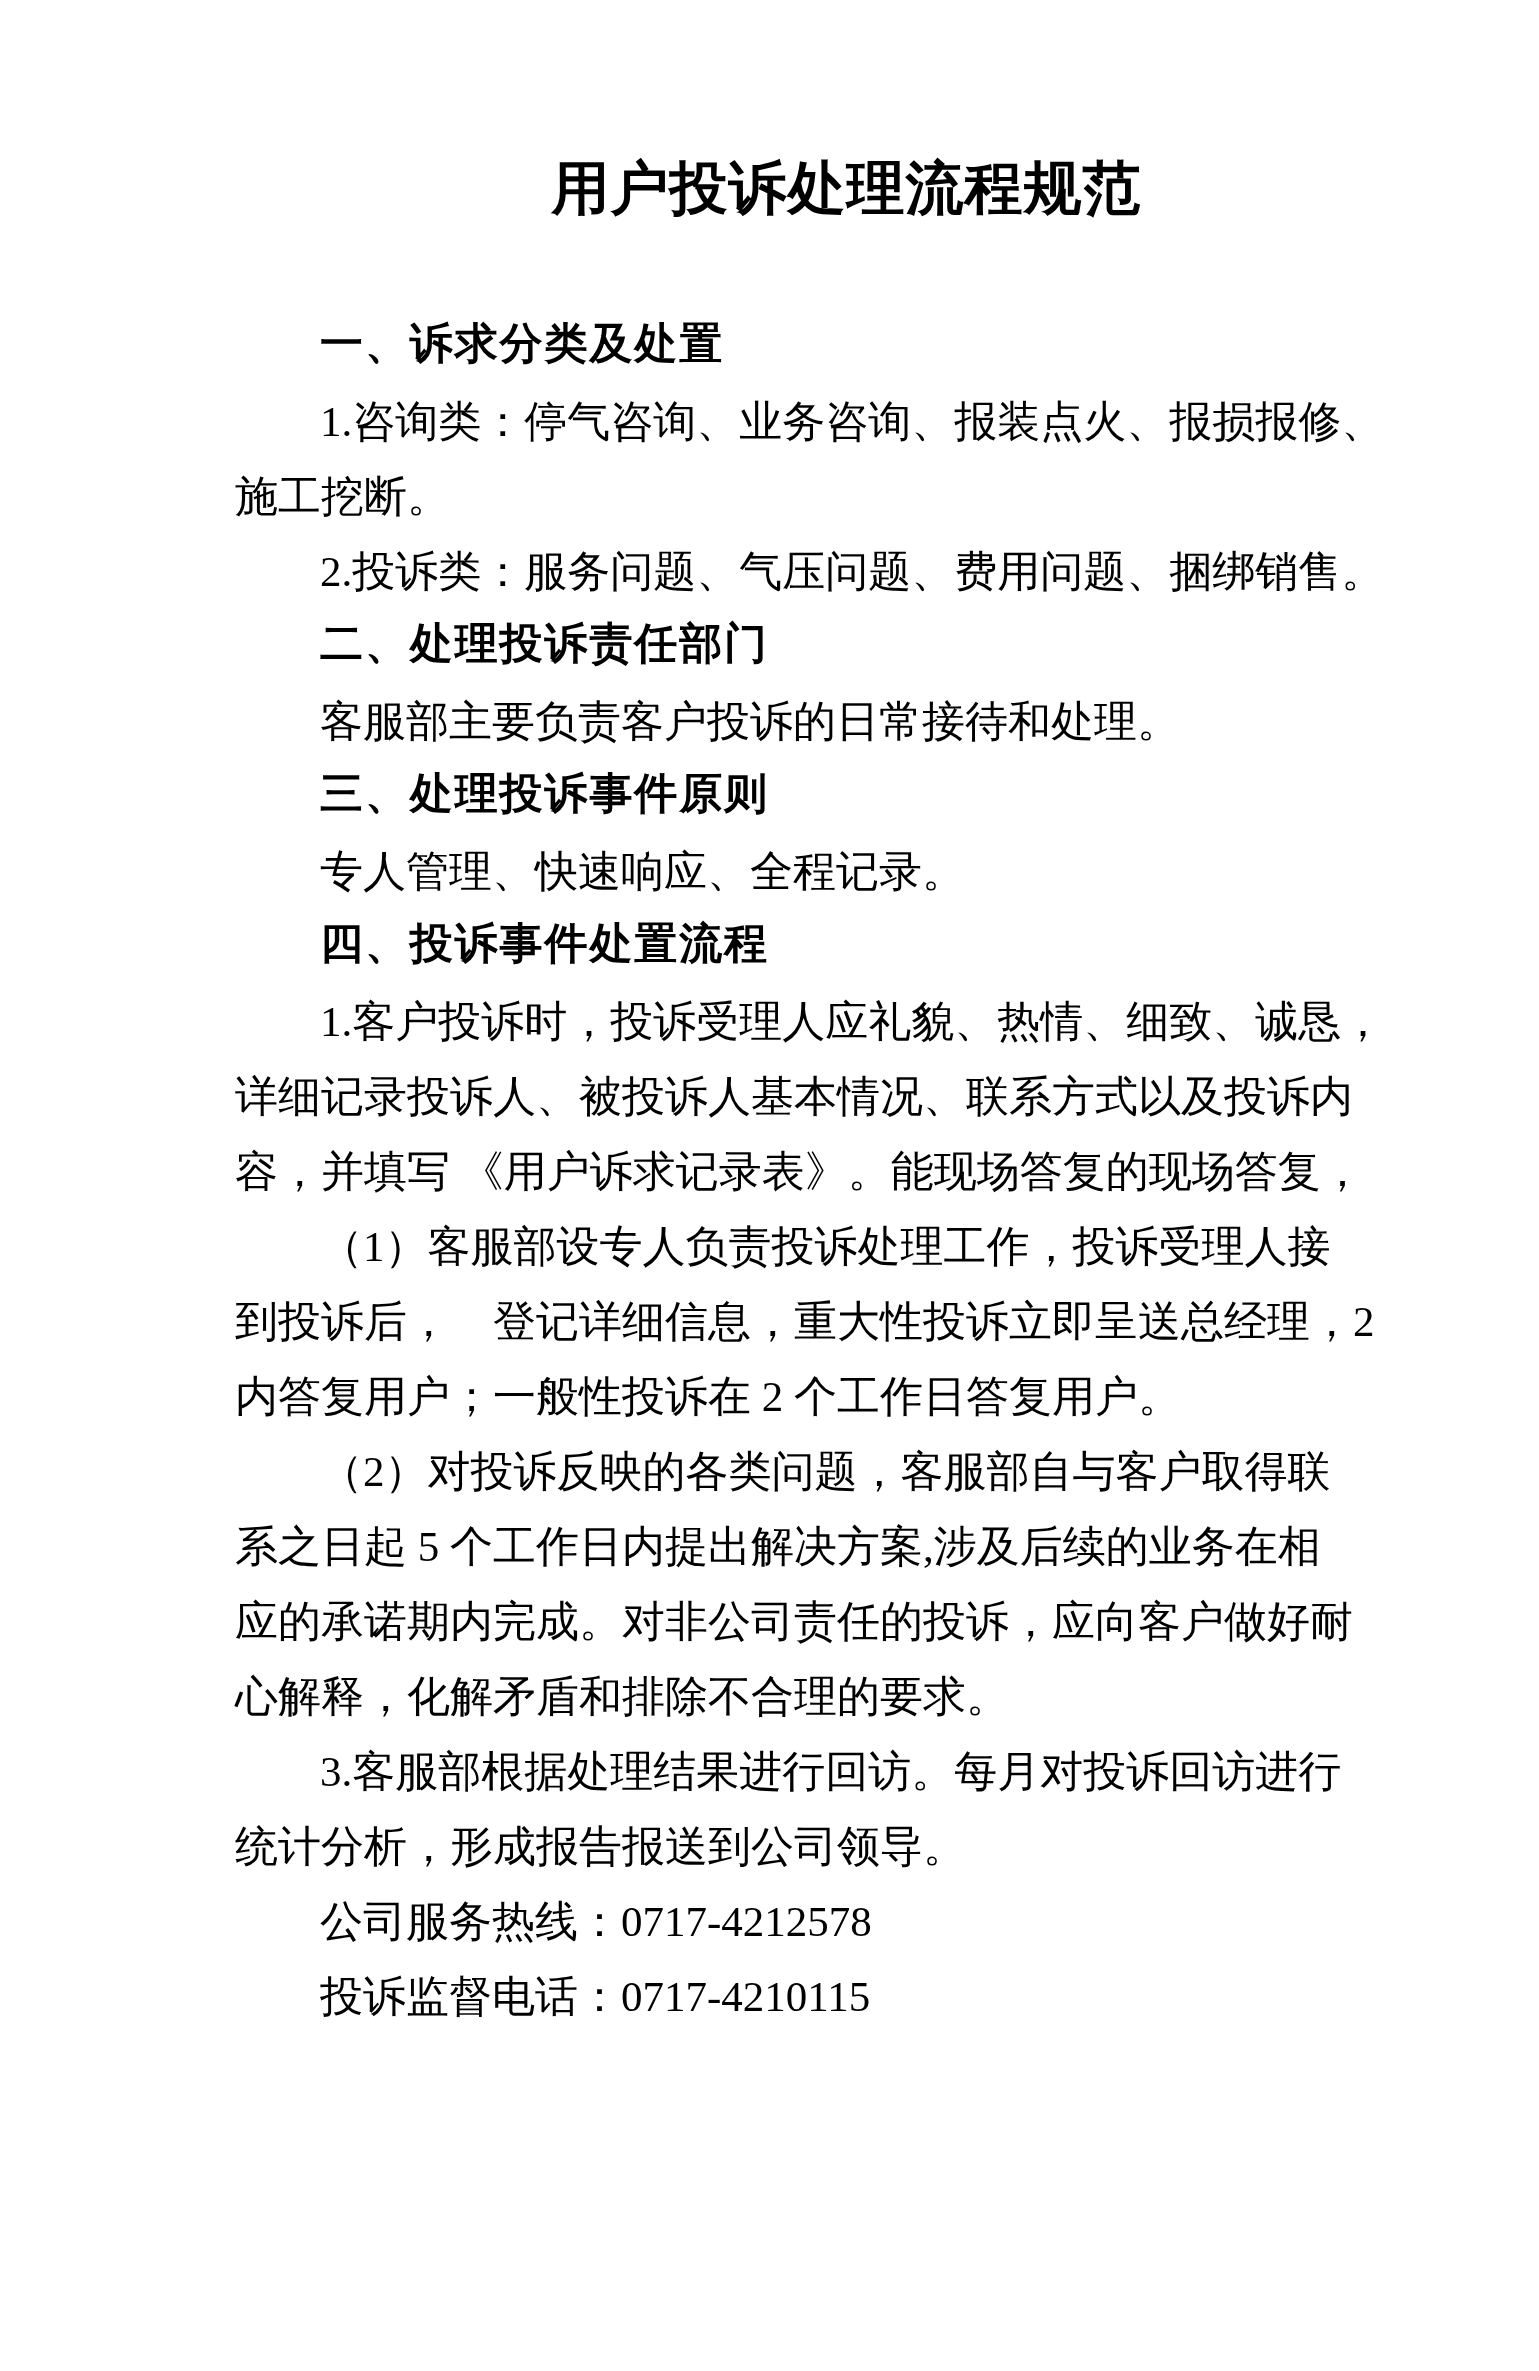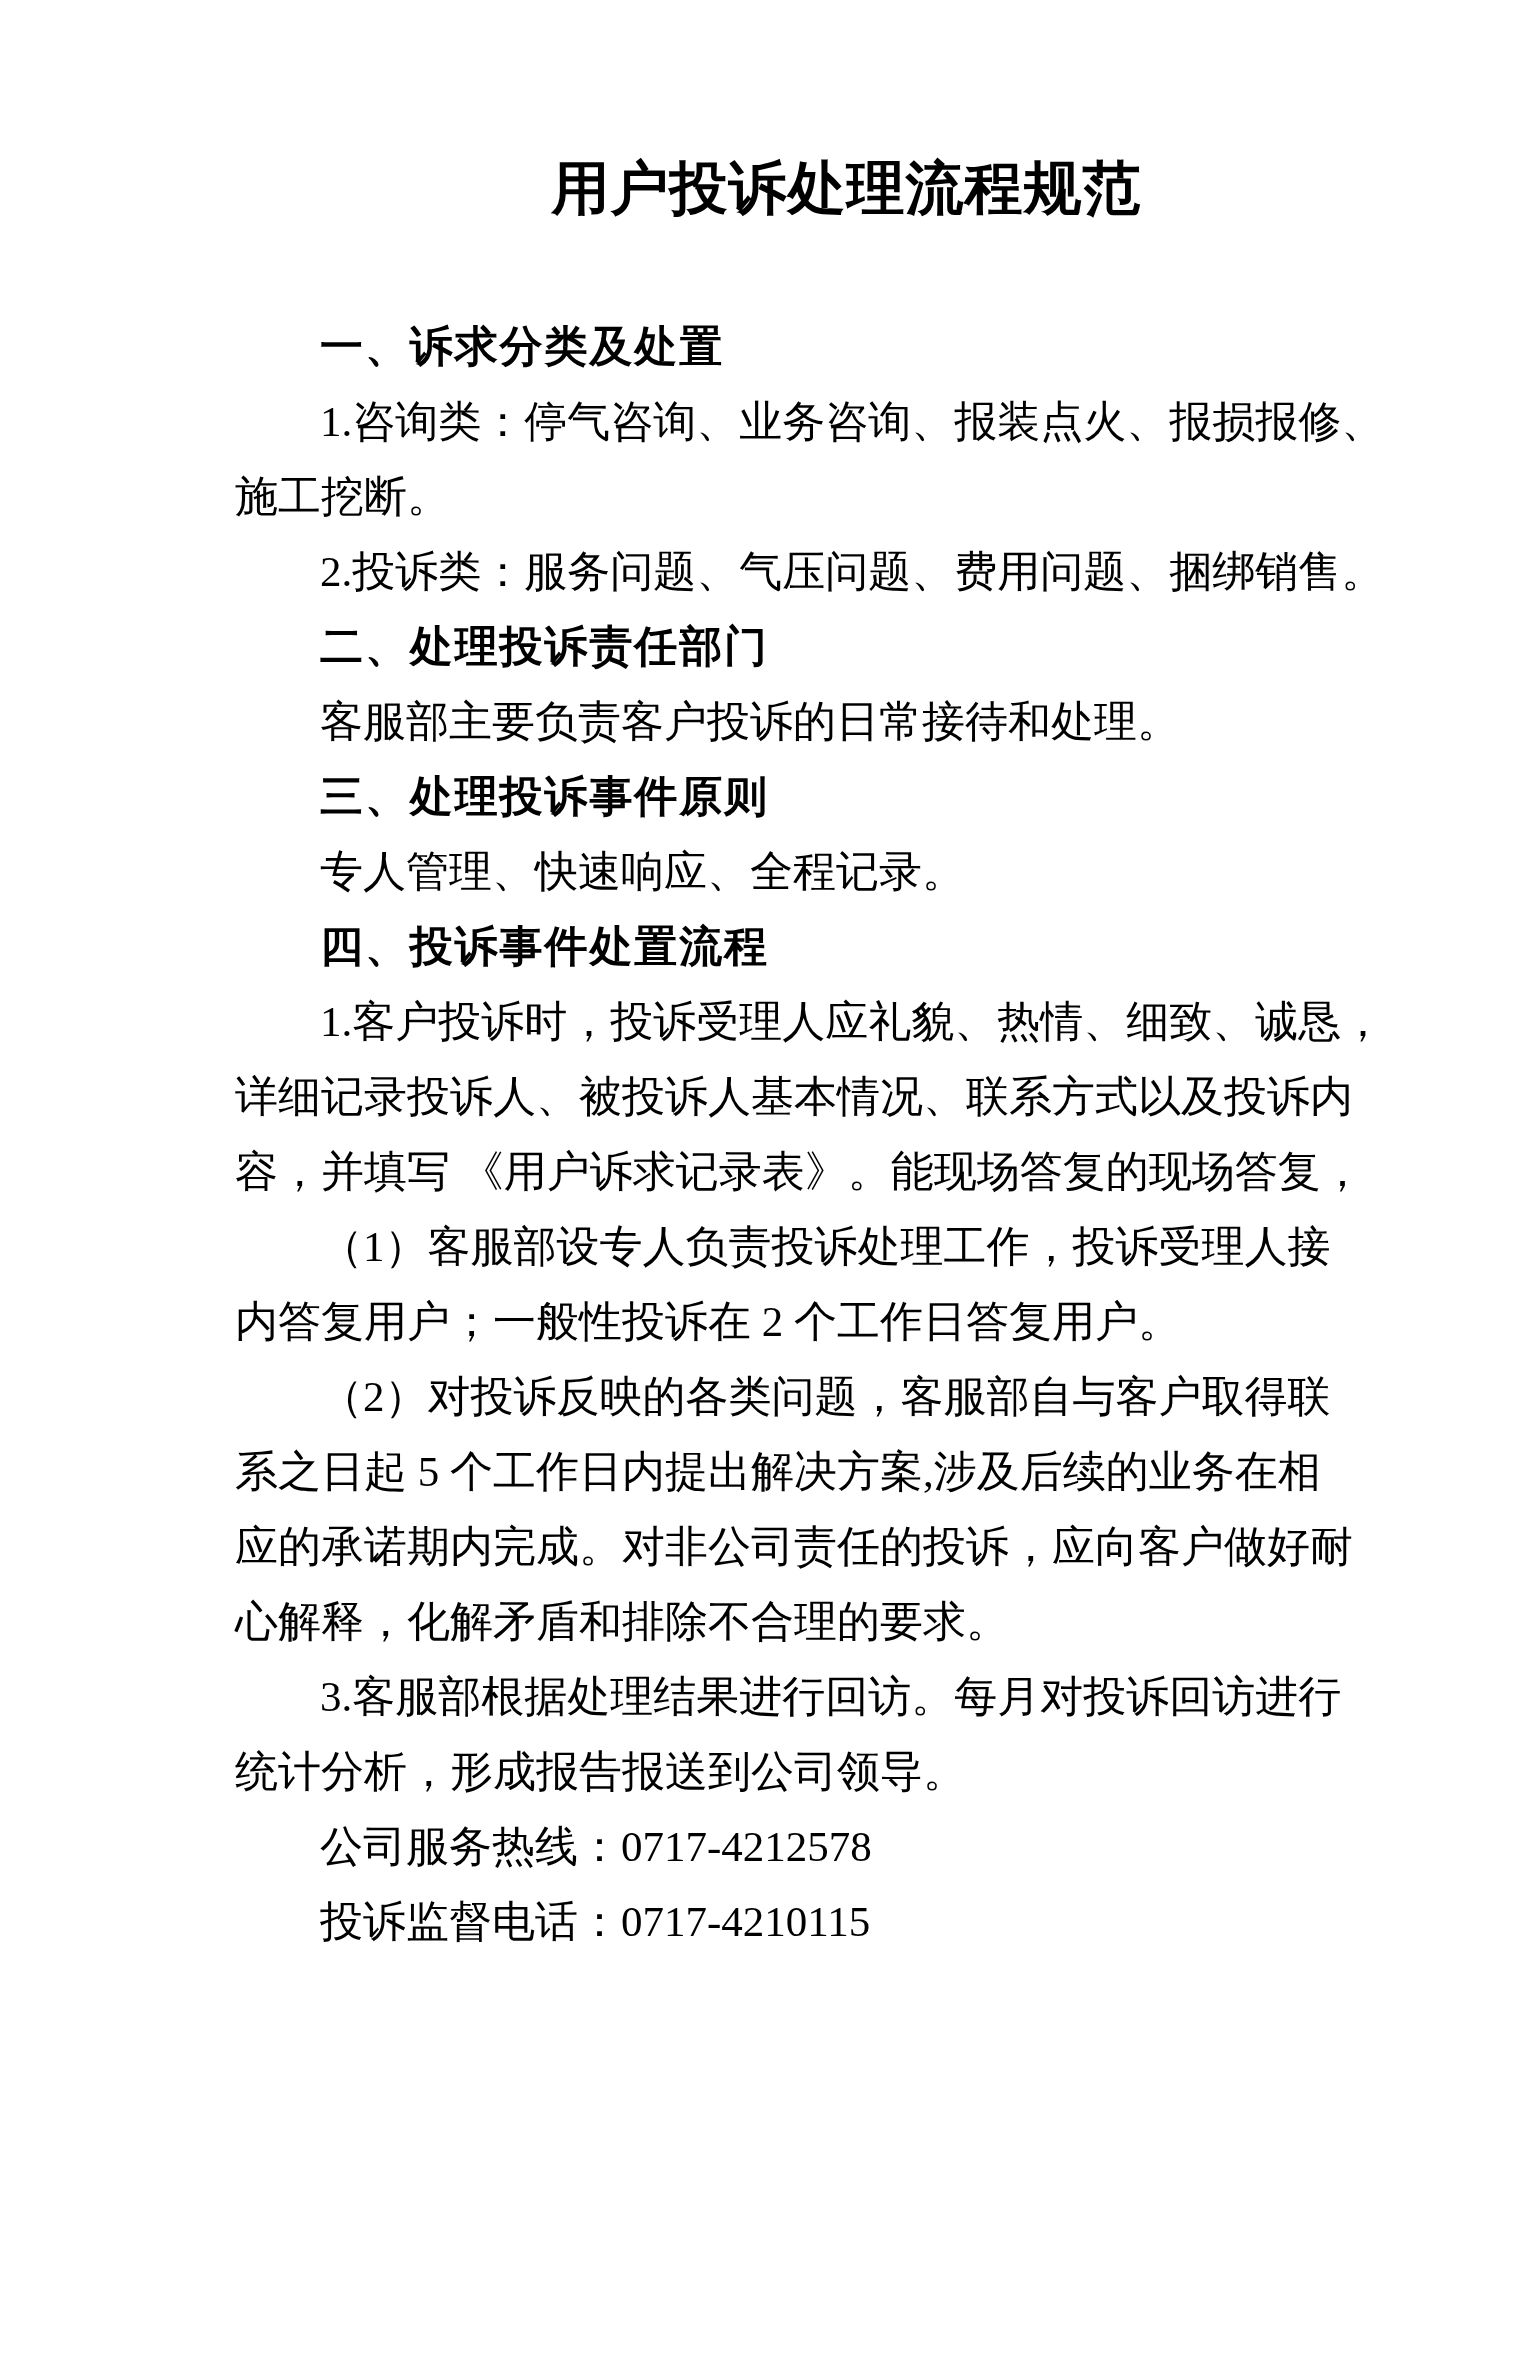--- a/index.html
+++ b/index.html
@@ -42,21 +42,21 @@
     line-height: 75px;
     white-space: nowrap;
     color: #000000;
   }
   .line.ind { text-indent: 85px; }
   .line.just {
     text-align: justify;
     text-align-last: justify;
   }
   .line.hd {
-    font-family: Liberation Sans, sans-serif;
+    font-family: Liberation Mono, monospace;
     font-weight: bold;
     letter-spacing: 1.9px;
   }
 </style>
 </head>
 <body>
 
 <div class="page">
   <div class="doc-title">用户投诉处理流程规范</div>
   <div class="doc-content">
@@ -85,20 +85,21 @@
       <div class="para">
         <div class="line hd ind">四、投诉事件处置流程</div>
       </div>
       <div class="para">
         <div class="line ind just">1.客户投诉时，投诉受理人应礼貌、热情、细致、诚恳，</div>
         <div class="line just">详细记录投诉人、被投诉人基本情况、联系方式以及投诉内</div>
         <div class="line just">容，并填写 《用户诉求记录表》。能现场答复的现场答复，</div>
       </div>
       <div class="para">
         <div class="line ind just">（1）客服部设专人负责投诉处理工作，投诉受理人接</div>
+        <div class="line just">到投诉后，　登记详细信息，重大性投诉立即呈送总经理，2</div>
         <div class="line">内答复用户；一般性投诉在 2 个工作日答复用户。</div>
       </div>
       <div class="para">
         <div class="line ind just">（2）对投诉反映的各类问题，客服部自与客户取得联</div>
         <div class="line just">系之日起 5 个工作日内提出解决方案,涉及后续的业务在相</div>
         <div class="line just">应的承诺期内完成。对非公司责任的投诉，应向客户做好耐</div>
         <div class="line">心解释，化解矛盾和排除不合理的要求。</div>
       </div>
       <div class="para">
         <div class="line ind just">3.客服部根据处理结果进行回访。每月对投诉回访进行</div>

